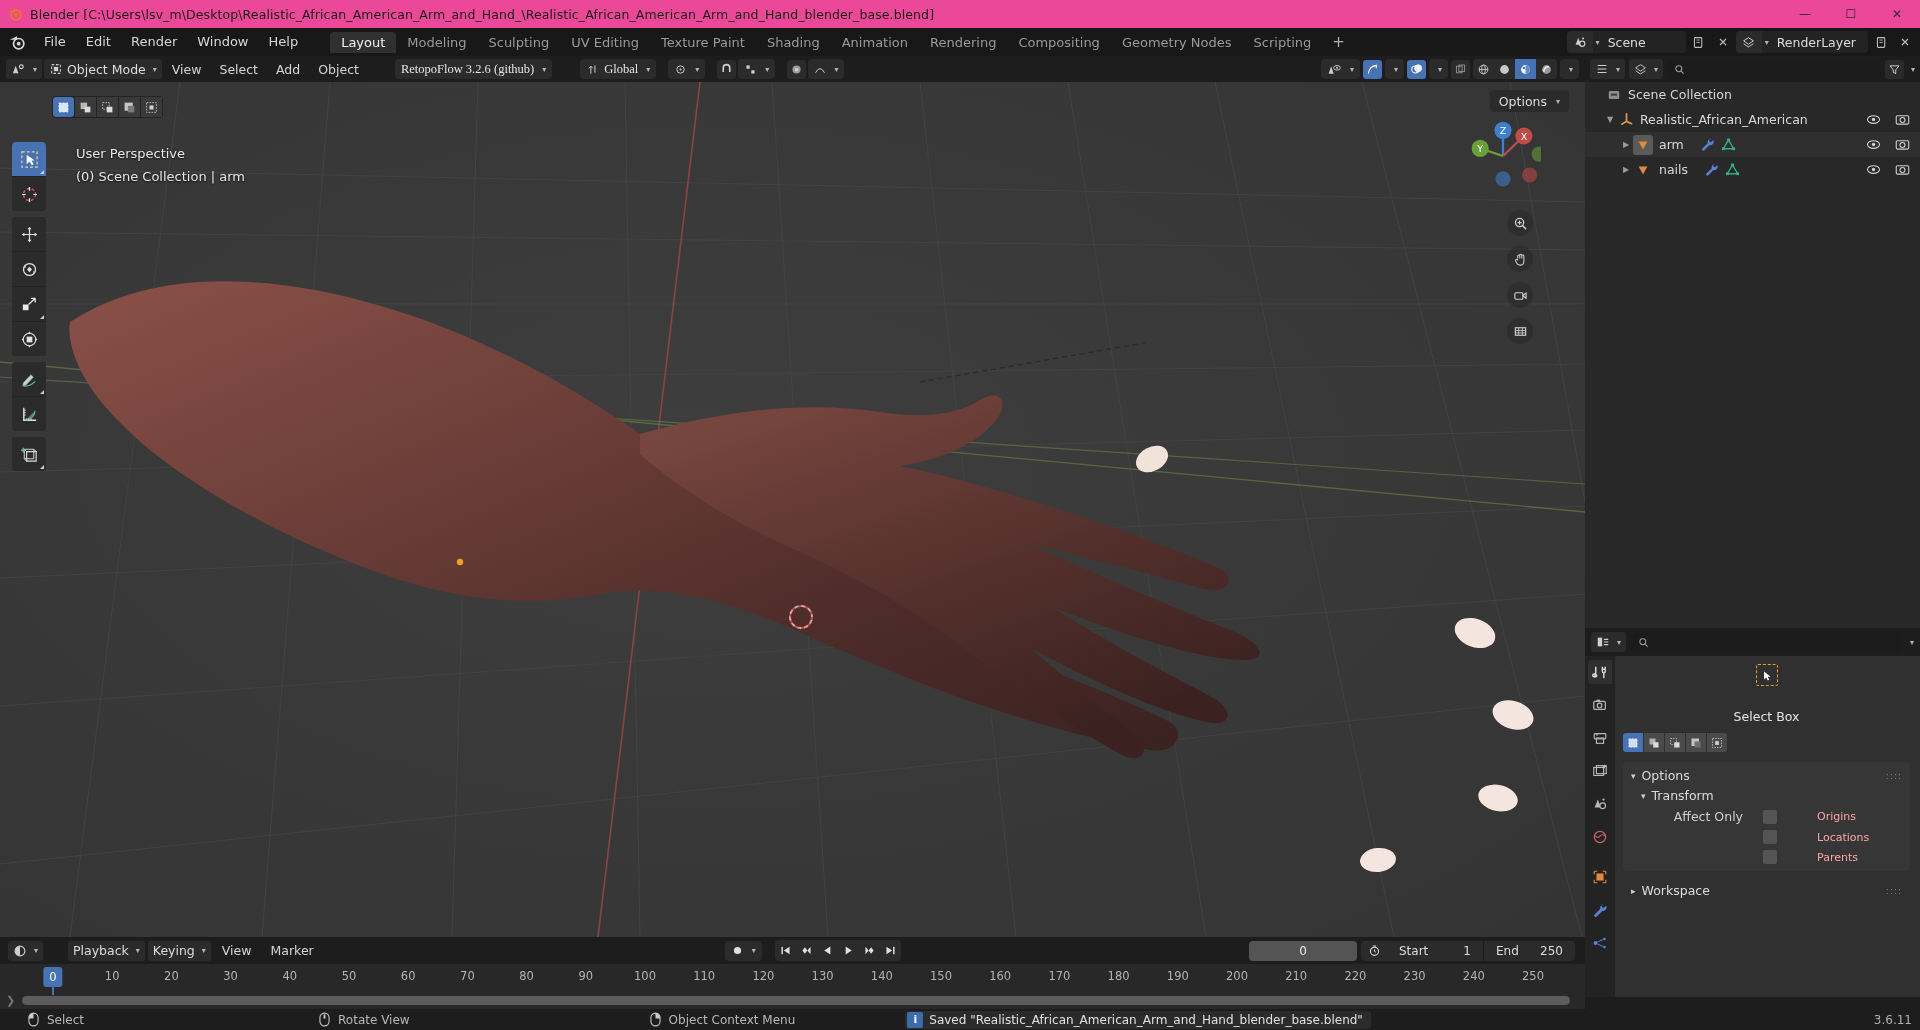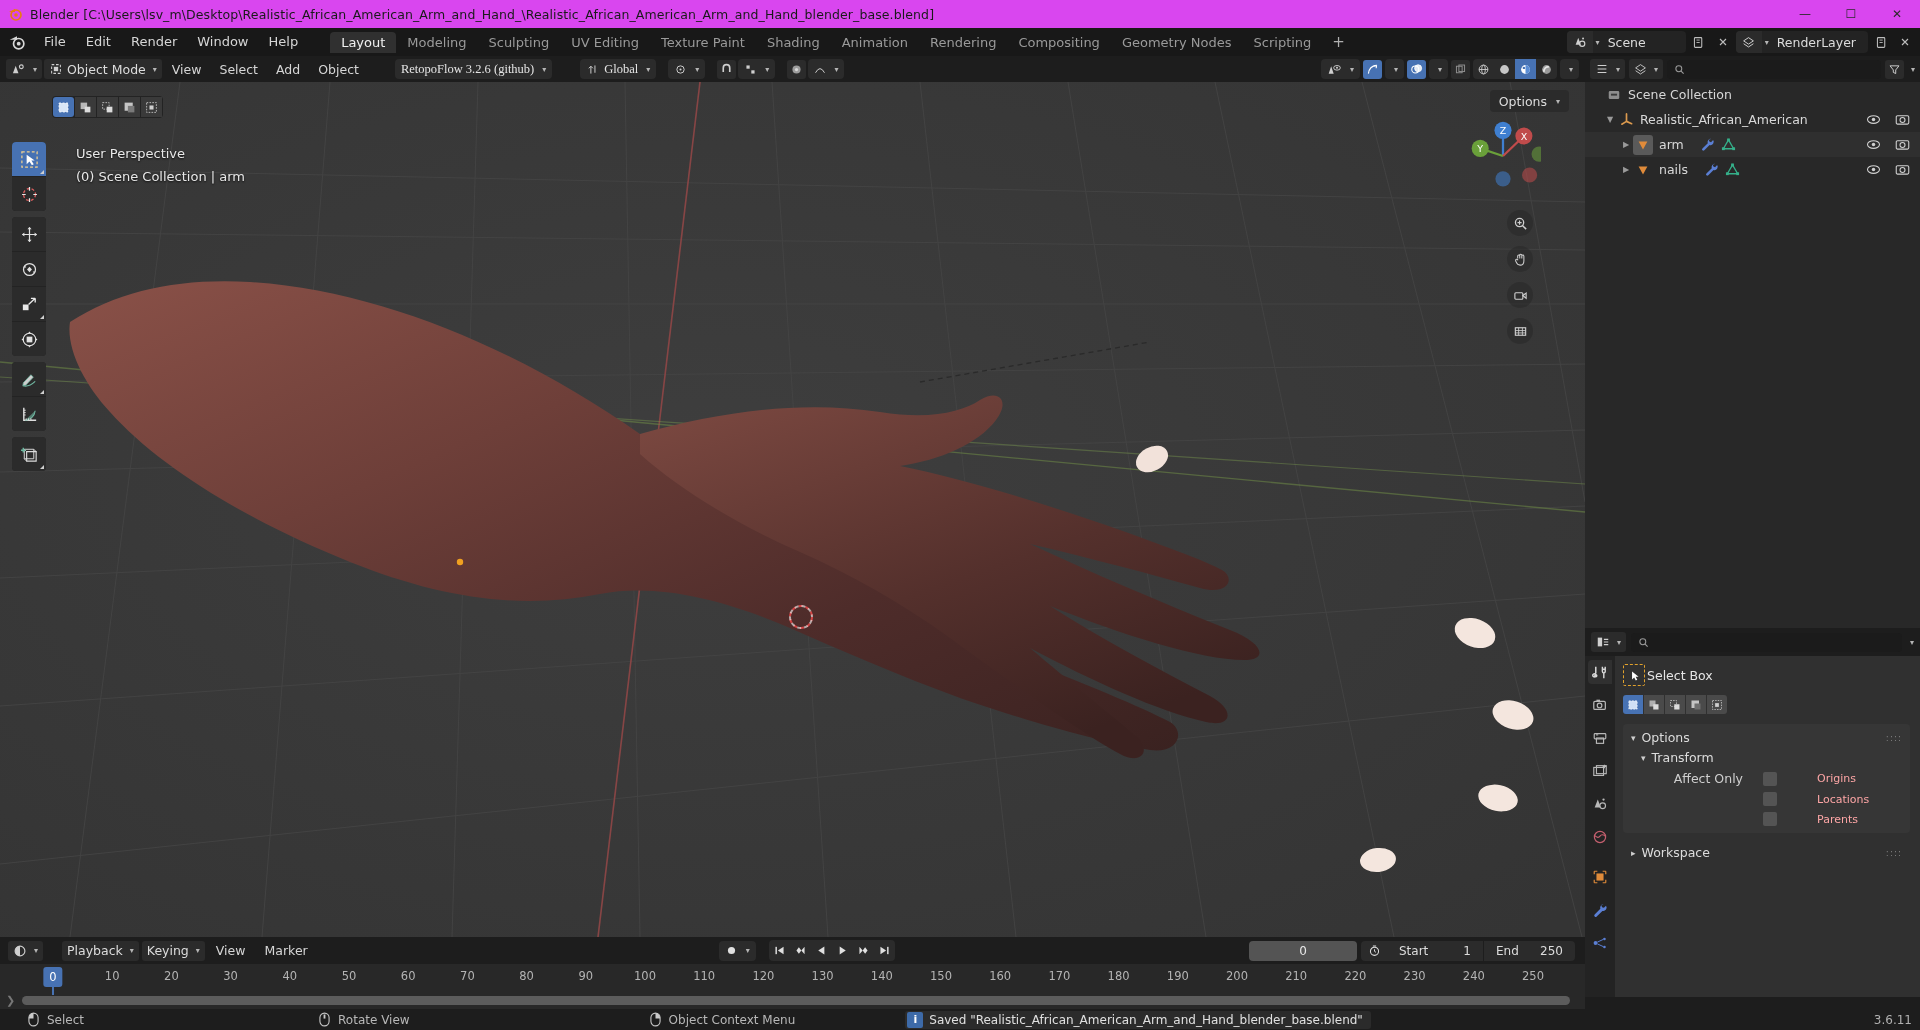--- a/index.html
+++ b/index.html
@@ -8,21 +8,21 @@
     background: #1d1d1d;
     font-family: "DejaVu Sans", sans-serif;
     overflow: hidden;
     color: #e5e5e5;
   }
   #app { position: relative; width: 1920px; height: 1030px; }
 
   
   .titlebar {
     position: absolute; left: 0; top: 0; width: 1920px; height: 28px;
-    background: #d946ef; color: #1a1a1a;
+    background: #ec4899; color: #1a1a1a;
     display: flex; align-items: center;
     font-size: 12.5px;
   }
   .titlebar .tb-icon { width: 30px; display:flex; align-items:center; justify-content:center; }
   .titlebar .tb-text { white-space: nowrap; letter-spacing: .1px; }
   .tb-buttons { margin-left: auto; display: flex; height: 28px; }
   .tb-btn { width: 46px; height: 28px; display: flex; align-items: center; justify-content: center;
             font-size: 12px; color: #2b2b2b; }
 
   
@@ -98,21 +98,21 @@
       padding:0 7px; gap:5px; color:#8b8b8b; font-size:11.5px;}
 
   
   .props-header { position:absolute; left:1585px; top:628px; width:335px; height:28px;
       background:#1d1d1d; display:flex;align-items:center; gap:5px; padding:0 6px;}
   .props { position:absolute; left:1585px; top:656px; width:335px; height:341px; background:#303030; display:flex;}
   .props-tabs { width:30px; background:#232323; display:flex; flex-direction:column; align-items:center; padding-top:4px; gap:9px;}
   .ptab { width:24px;height:24px;display:flex;align-items:center;justify-content:center;border-radius:4px 0 0 4px;}
   .ptab.on { background:#303030; }
   .props-body { flex:1; padding:8px 10px 0 8px; font-size:12.5px;}
-  .prop-title { display:flex; align-items:center; gap:2px; margin-bottom:9px;}
+  .prop-title { display:flex; align-items:center; gap:23px; margin-bottom:9px;flex-direction:column;}
   .prop-title .boxicon { width:22px;height:22px; border:1px dashed #e0a12c; border-radius:2px; display:flex;align-items:center;justify-content:center;}
   .falloff-row { display:flex; gap:1px; margin-bottom:10px; }
   .falloff { width:20px;height:19px; background:#4a4a4a; display:flex;align-items:center;justify-content:center; }
   .falloff.on { background:#4772b3; }
   .panel { background:#363636; border-radius:4px; margin-bottom:6px; padding:4px 0;}
   .panel-head { display:flex; align-items:center; gap:6px; padding:2px 8px; color:#dcdcdc;}
   .grip { margin-left:auto; color:#7d7d7d; font-size:9px; letter-spacing:1px; line-height:6px;}
   .sub-head { display:flex; align-items:center; gap:6px; padding:3px 8px 3px 18px; color:#dcdcdc;}
   .affect-row { display:flex; align-items:center; padding:3px 8px 3px 8px; gap:20px;}
   .affect-label { width:112px; text-align:right; color:#cfcfcf; font-size:12.5px;}
@@ -914,21 +914,21 @@
   </div>
 
   <div class="tl-header">
     <div class="hdr-btn">
       <svg width="14" height="14" viewBox="0 0 16 16">
           <circle cx="8" cy="8" r="5.6" fill="none" stroke="#cfcfcf" stroke-width="1.3"></circle>
           <path d="M8 2.4 A5.6 5.6 0 0 0 8 13.6 Z" fill="#cfcfcf"></path>
         </svg>
       <span class="chev">▾</span>
     </div>
-    <div class="hdr-btn" style="margin-left:16px;">
+    <div class="hdr-btn" style="margin-left:22px;">
       <span>Playback</span>
       <span class="chev">▾</span>
     </div>
     <div class="hdr-btn">
       <span>Keying</span>
       <span class="chev">▾</span>
     </div>
     <div class="hdr-flat">View</div>
     <div class="hdr-flat">Marker</div>
 

